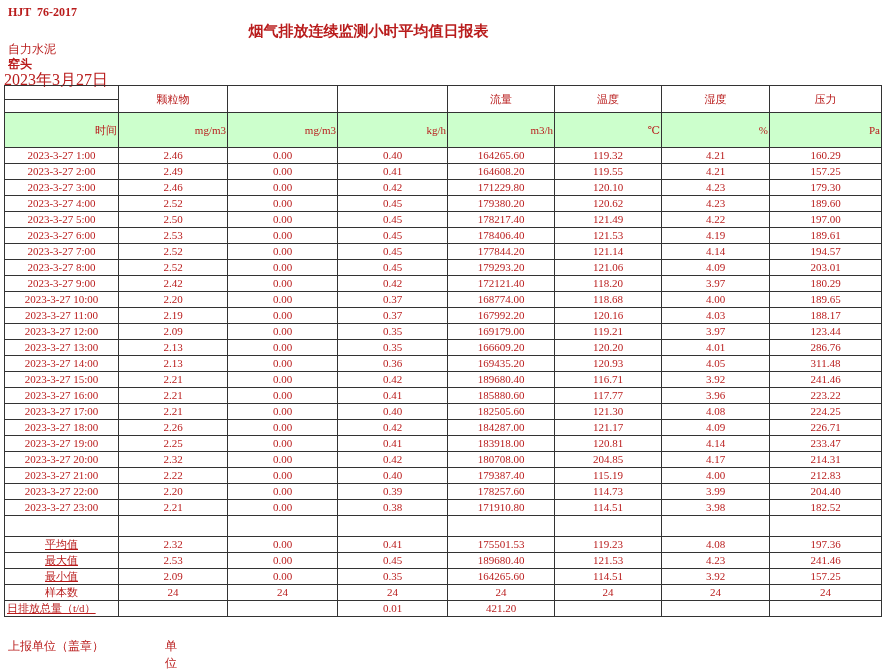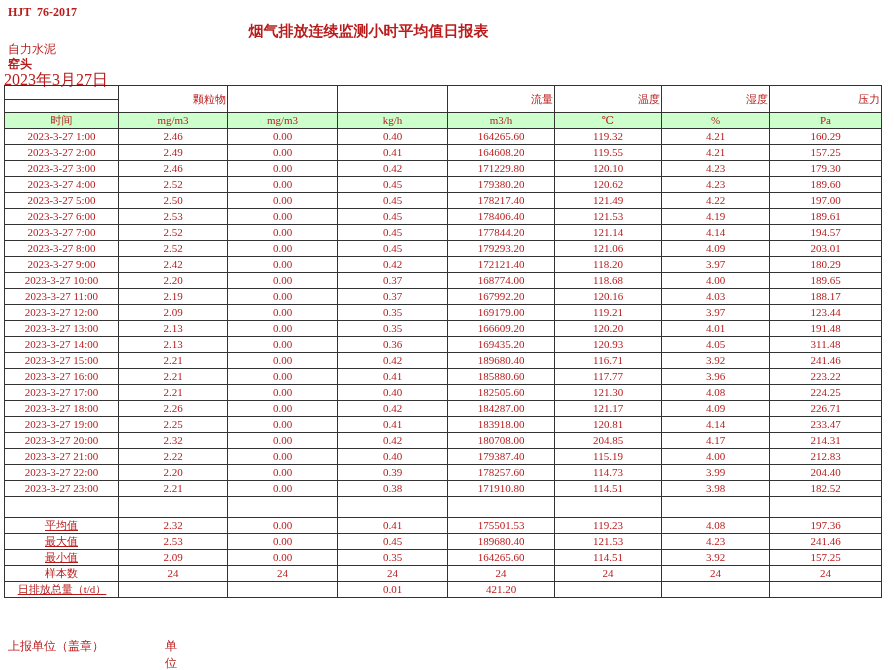--- a/index.html
+++ b/index.html
@@ -30,33 +30,34 @@
     width:877px;
     font-size:11px;
   }
   table.report td {
     border:1px solid #333;
     text-align:center; vertical-align:middle;
     overflow:hidden; white-space:nowrap;
     height:16px; line-height:15px;
     padding:0 1px;
   }
-  tr.group-row td { height:27px;text-align:right; }
+  tr.group-row td { height:27px; }
   td.split-cell { position:relative; }
   td.split-cell .split-line {
     position:absolute; left:0; right:0; top:13px;
     border-top:1px solid #333;
   }
   tr.unit-row td {
     background:var(--header-fill,#ccffcc);
-    height:16px;
+    height:35px;
+    text-align:right;
   }
   tr.spacer-row td { height:21px; }
   tbody.summary td.label-underline { text-decoration:underline; }
-  tbody.summary td.label-left { text-align:center; padding-left:2px; }
+  tbody.summary td.label-left { text-align:left; padding-left:2px; }
   tbody.summary td { height:16px; }
 
   .footnote1 { position:absolute; top:637px; left:8px; font-size:12px; }
   .footline  { position:absolute; top:638px; left:8px; font-size:12px; }
   .footline .unit-label { position:absolute; left:157px; top:0; }
 </style>
 </head>
 <body>
 
 <div class="page">
@@ -224,21 +225,21 @@
           <td>123.44</td>
         </tr>
         <tr>
           <td>2023-3-27 13:00</td>
           <td>2.13</td>
           <td>0.00</td>
           <td>0.35</td>
           <td>166609.20</td>
           <td>120.20</td>
           <td>4.01</td>
-          <td>191.48</td>
+          <td>286.76</td>
         </tr>
         <tr>
           <td>2023-3-27 14:00</td>
           <td>2.13</td>
           <td>0.00</td>
           <td>0.36</td>
           <td>169435.20</td>
           <td>120.93</td>
           <td>4.05</td>
           <td>311.48</td>

